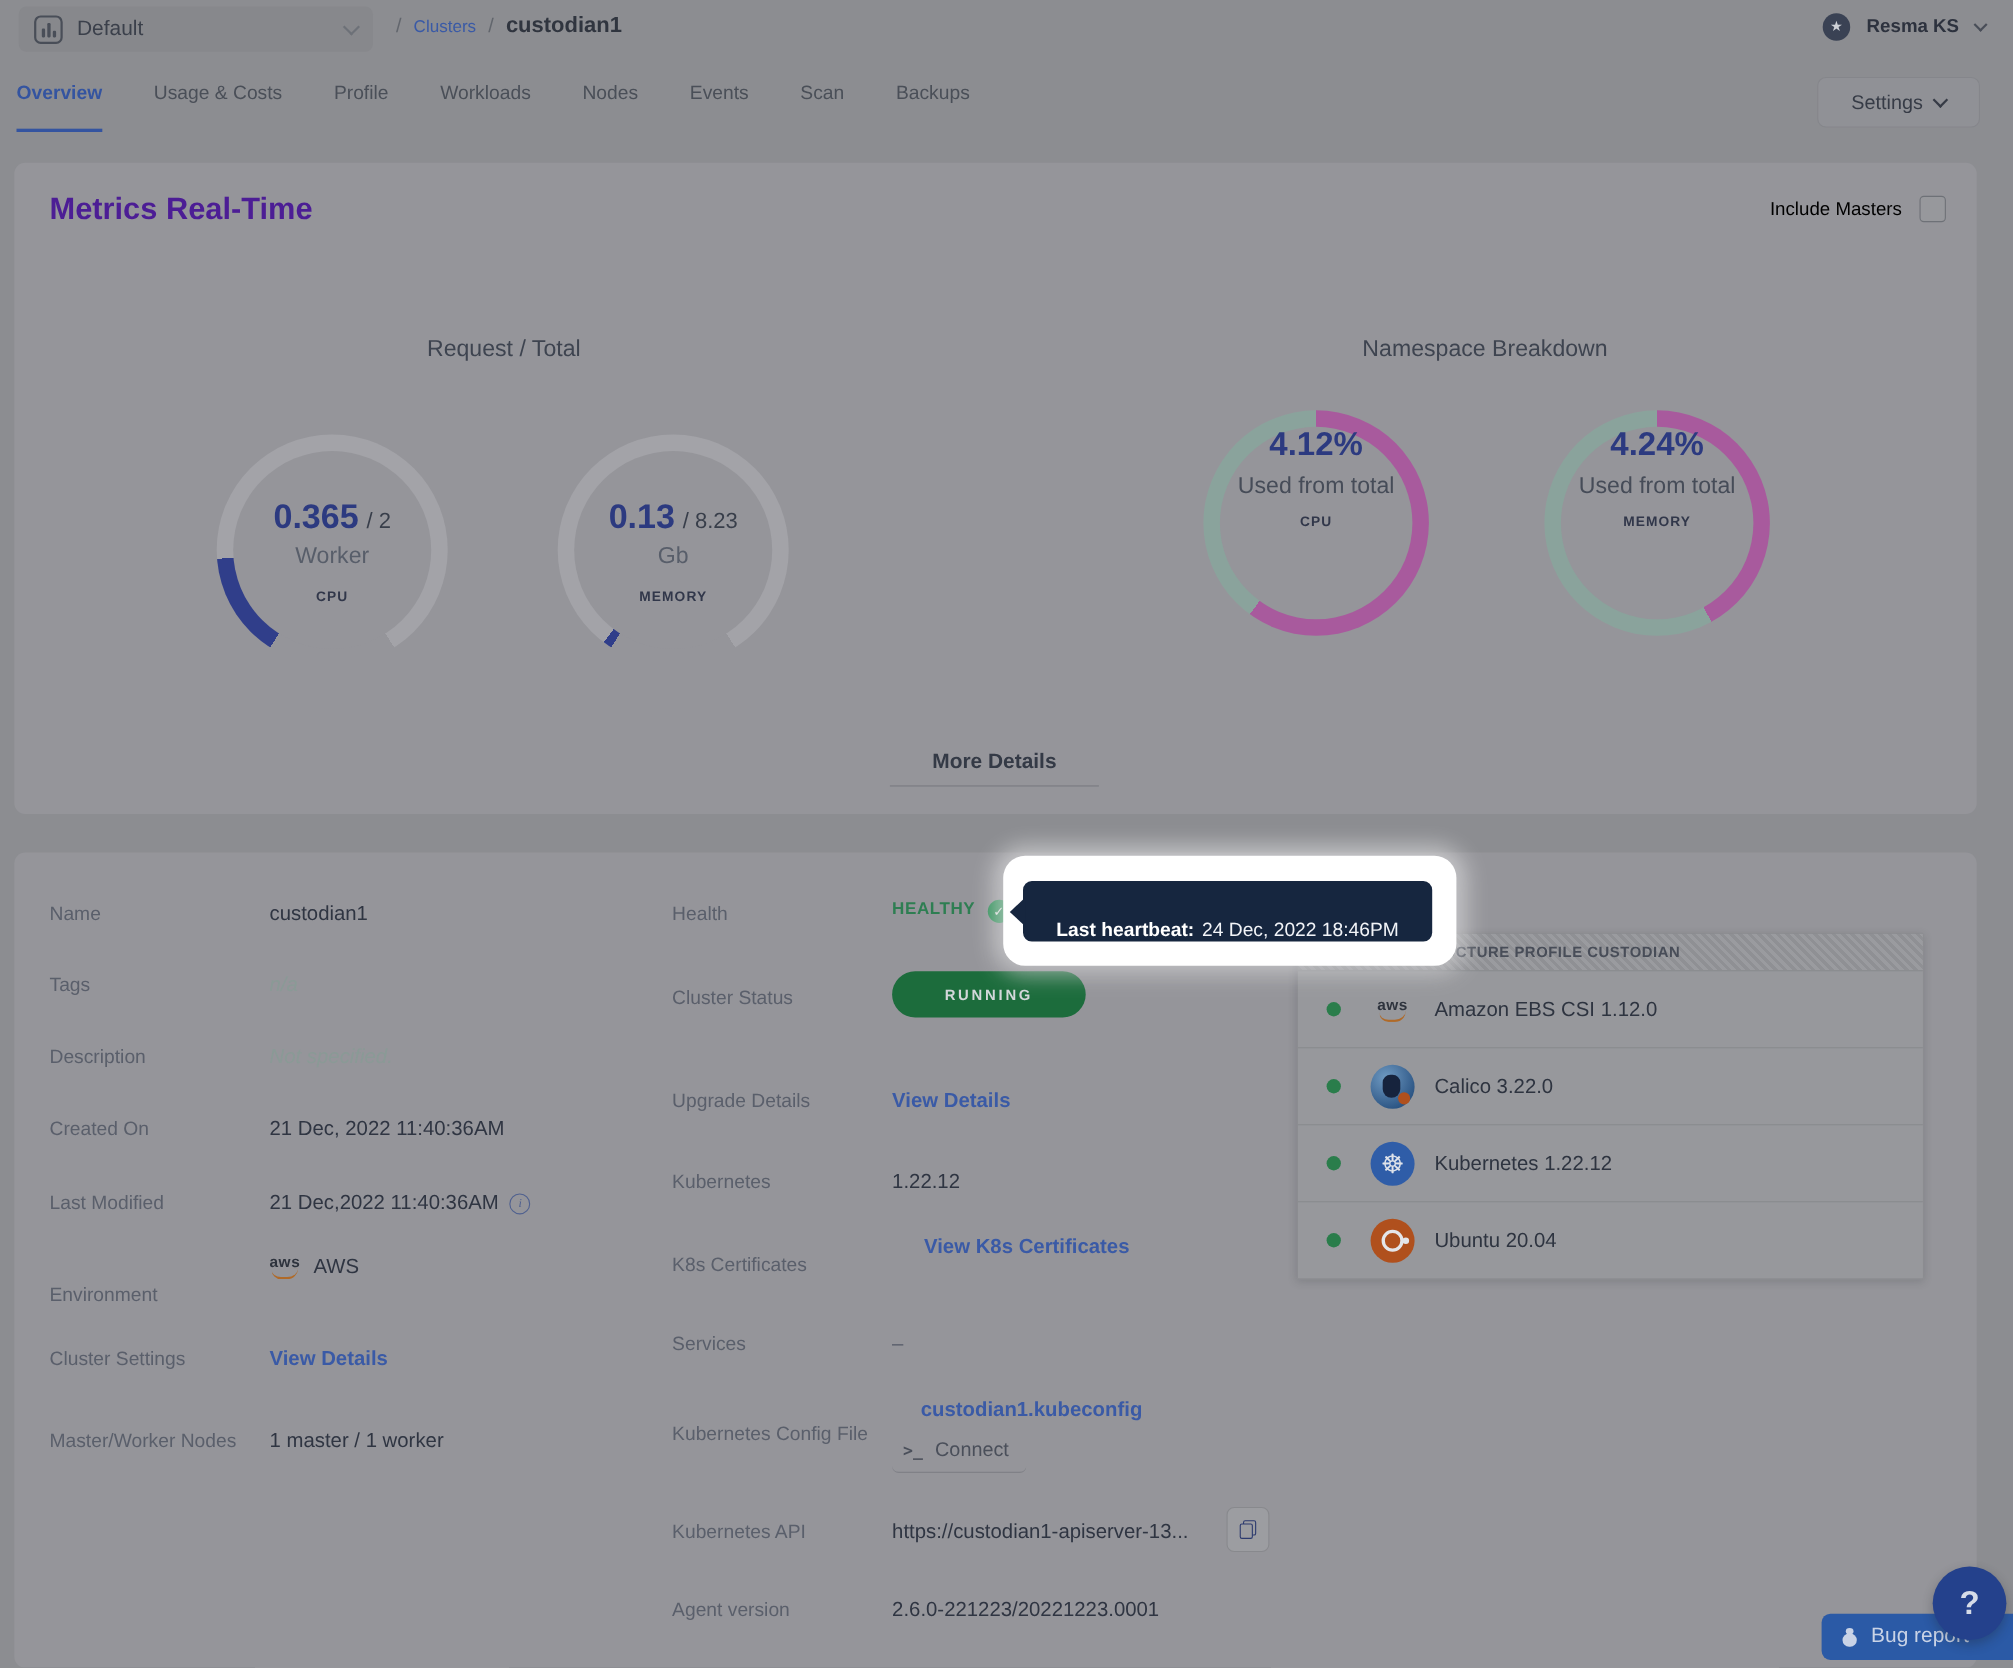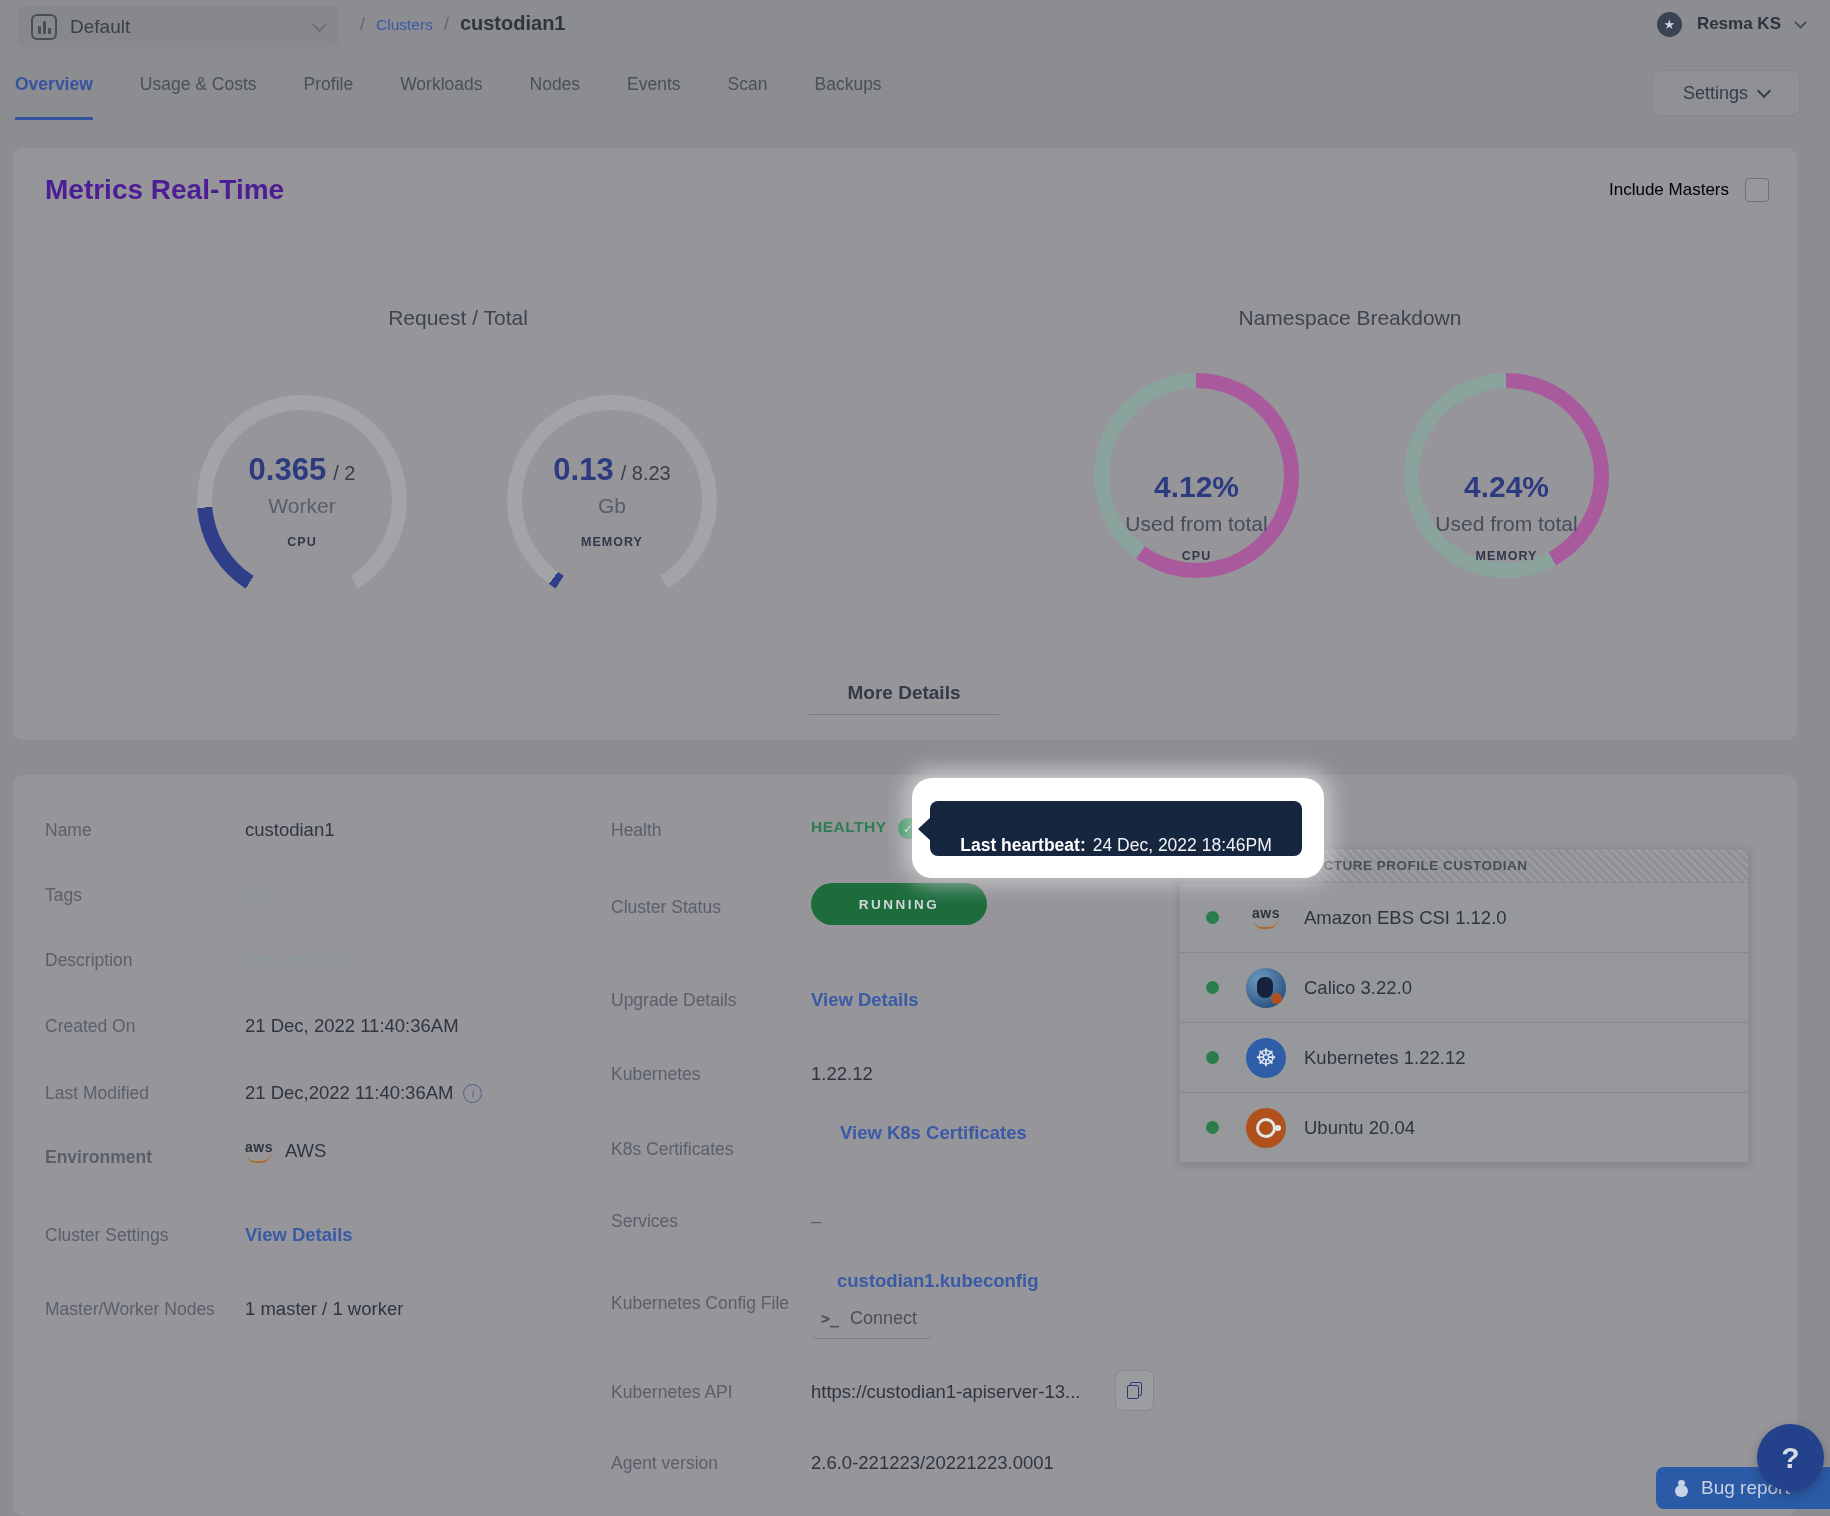--- a/index.html
+++ b/index.html
@@ -53,21 +53,21 @@
     display:flex;flex-direction:column;align-items:center;justify-content:center;}
   .g-valrow{display:flex;align-items:baseline;gap:7px;}
   .g-value{font-size:31px;font-weight:700;color:#2c3a80;}
   .g-total{font-size:20px;color:#383e4a;font-weight:500;}
   .g-unit{font-size:21px;color:#585e6a;margin-top:6px;}
   .g-metric{font-size:12.5px;font-weight:700;color:#31374a;letter-spacing:1px;margin-top:17px;}
   
   .donut{width:205px;height:205px;border-radius:50%;
     background:conic-gradient(#a85a9d 0 calc(var(--p)*1%),#8aa39c calc(var(--p)*1%) 100%);}
   .donut-inner{position:absolute;inset:15px;border-radius:50%;background:#95959a;
-    display:flex;flex-direction:column;align-items:center;justify-content:flex-end;}
+    display:flex;flex-direction:column;align-items:center;justify-content:flex-start;}
   .d-pct{font-size:30px;font-weight:700;color:#2c3a80;}
   .d-caption{font-size:21px;color:#464c58;margin-top:8px;}
   .d-metric{font-size:12.5px;font-weight:700;color:#31374a;letter-spacing:1px;margin-top:13px;}
   .more-details{left:796px;top:534px;width:190px;text-align:center;padding-bottom:10px;
     border-bottom:1px solid #797a80;font-size:19px;font-weight:600;color:#343a46;cursor:pointer;}
   
   .details-card{left:13px;top:775px;width:1784px;height:741px;}
   .dlabel{position:absolute;font-size:17.5px;color:#5a5f6b;}
   .dvalue{position:absolute;font-size:18.5px;color:#2f3542;font-weight:500;}
   .l-label{left:32px;}.l-value{left:232px;}
@@ -240,21 +240,21 @@
   <div class="dvalue l-value italic-muted" style="top:174px;">Not specified.</div>
 
   <div class="dlabel l-label" style="top:241px;">Created On</div>
   <div class="dvalue l-value" style="top:240px;">21 Dec, 2022 11:40:36AM</div>
 
   <div class="dlabel l-label" style="top:308px;">Last Modified</div>
   <div class="dvalue l-value" style="top:307px;">
     <span>21 Dec,2022 11:40:36AM</span><span class="info-ic">i</span>
   </div>
 
-  <div class="dlabel l-label" style="top:372px;font-weight:bold;">Environment</div>
+  <div class="dlabel l-label" style="top:392px;">Environment</div>
   <div class="dvalue l-value" style="top:365px;">
     <span class="aws-logo">
         <span class="aws-word">aws</span>
         <span class="aws-smile"></span>
       </span><span>AWS</span>
   </div>
 
   <div class="dlabel l-label" style="top:450px;">Cluster Settings</div>
   <div class="dvalue l-value link" style="top:449px;">View Details</div>
 

